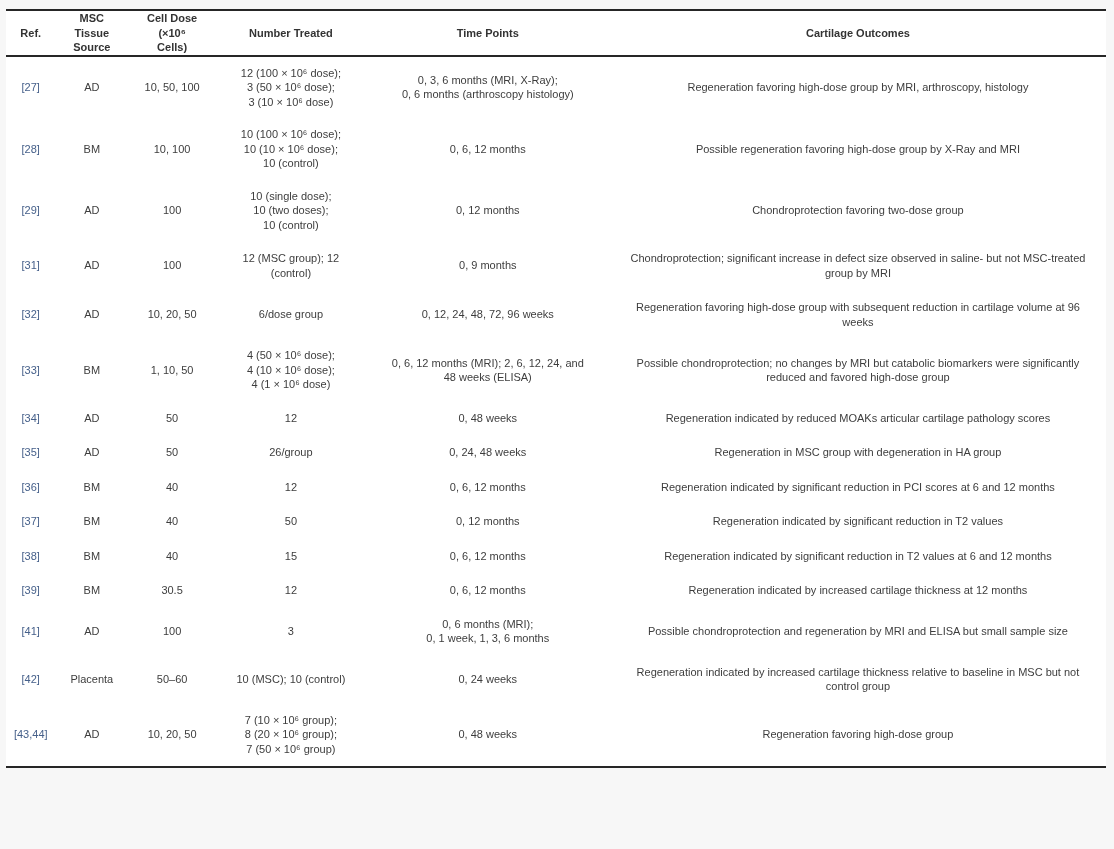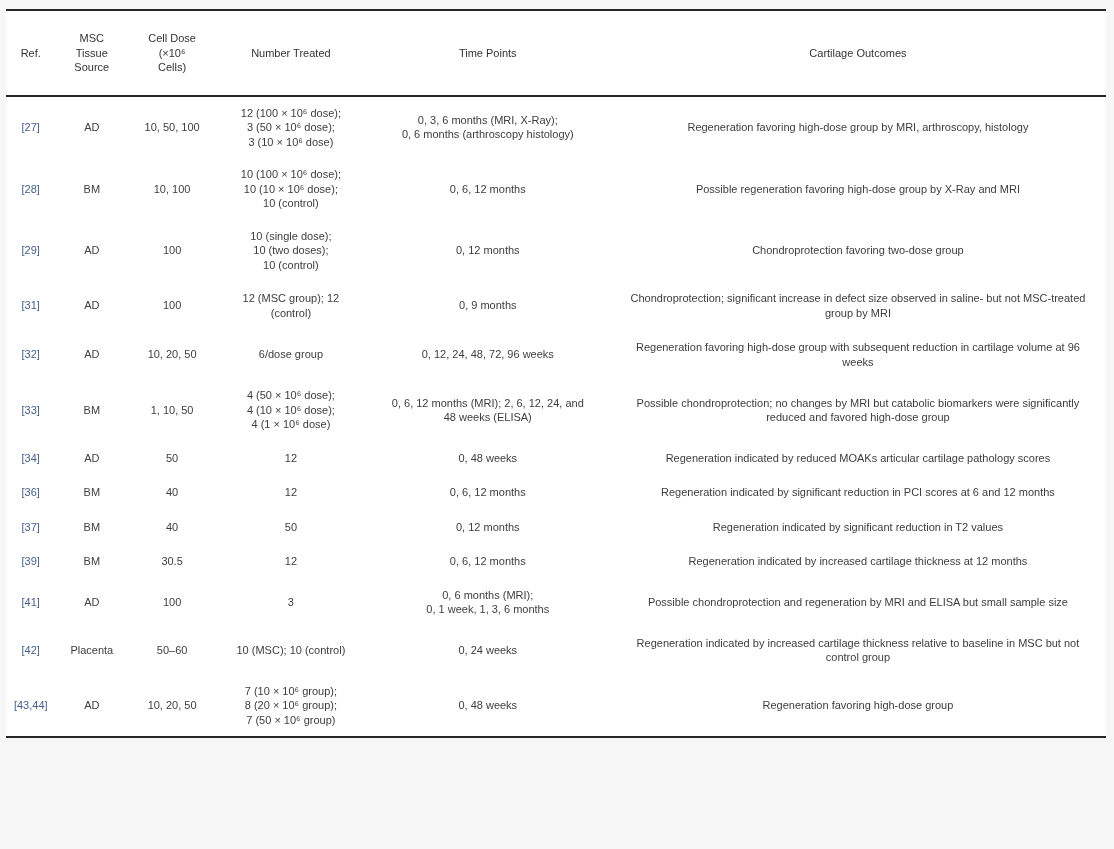--- a/index.html
+++ b/index.html
@@ -17,25 +17,25 @@
     border-bottom: 2px solid #262626;
   }
   table.review-table {
     width: 100%;
     border-collapse: collapse;
     table-layout: fixed;
     font-size: 11px;
     line-height: 1.32;
   }
   thead th {
-    font-weight: normal;
+    font-weight: bold;
     color: #333333;
     text-align: center;
     vertical-align: middle;
-    padding: 20px 4px;
+    padding: 0 4px;
     border-bottom: 2px solid #262626;
     white-space: pre-line;
   }
   tbody td {
     text-align: center;
     vertical-align: middle;
     padding: 9px 6px;
     white-space: pre-line;
   }
   tbody td.cell-outcome { white-space: normal; padding: 10px 14px; }
@@ -130,34 +130,50 @@
         </tr>
         <tr>
           <td class="cell-ref"><span class="ref-link">[34]</span></td>
           <td class="cell-source">AD</td>
           <td class="cell-dose">50</td>
           <td class="cell-treated">12</td>
           <td class="cell-time">0, 48 weeks</td>
           <td class="cell-outcome">Regeneration indicated by reduced MOAKs articular cartilage pathology scores</td>
         </tr>
         <tr>
+          <td class="cell-ref"><span class="ref-link">[35]</span></td>
+          <td class="cell-source">AD</td>
+          <td class="cell-dose">50</td>
+          <td class="cell-treated">26/group</td>
+          <td class="cell-time">0, 24, 48 weeks</td>
+          <td class="cell-outcome">Regeneration in MSC group with degeneration in HA group</td>
+        </tr>
+        <tr>
           <td class="cell-ref"><span class="ref-link">[36]</span></td>
           <td class="cell-source">BM</td>
           <td class="cell-dose">40</td>
           <td class="cell-treated">12</td>
           <td class="cell-time">0, 6, 12 months</td>
           <td class="cell-outcome">Regeneration indicated by significant reduction in PCI scores at 6 and 12 months</td>
         </tr>
         <tr>
           <td class="cell-ref"><span class="ref-link">[37]</span></td>
           <td class="cell-source">BM</td>
           <td class="cell-dose">40</td>
           <td class="cell-treated">50</td>
           <td class="cell-time">0, 12 months</td>
           <td class="cell-outcome">Regeneration indicated by significant reduction in T2 values</td>
+        </tr>
+        <tr>
+          <td class="cell-ref"><span class="ref-link">[38]</span></td>
+          <td class="cell-source">BM</td>
+          <td class="cell-dose">40</td>
+          <td class="cell-treated">15</td>
+          <td class="cell-time">0, 6, 12 months</td>
+          <td class="cell-outcome">Regeneration indicated by significant reduction in T2 values at 6 and 12 months</td>
         </tr>
         <tr>
           <td class="cell-ref"><span class="ref-link">[39]</span></td>
           <td class="cell-source">BM</td>
           <td class="cell-dose">30.5</td>
           <td class="cell-treated">12</td>
           <td class="cell-time">0, 6, 12 months</td>
           <td class="cell-outcome">Regeneration indicated by increased cartilage thickness at 12 months</td>
         </tr>
         <tr>

